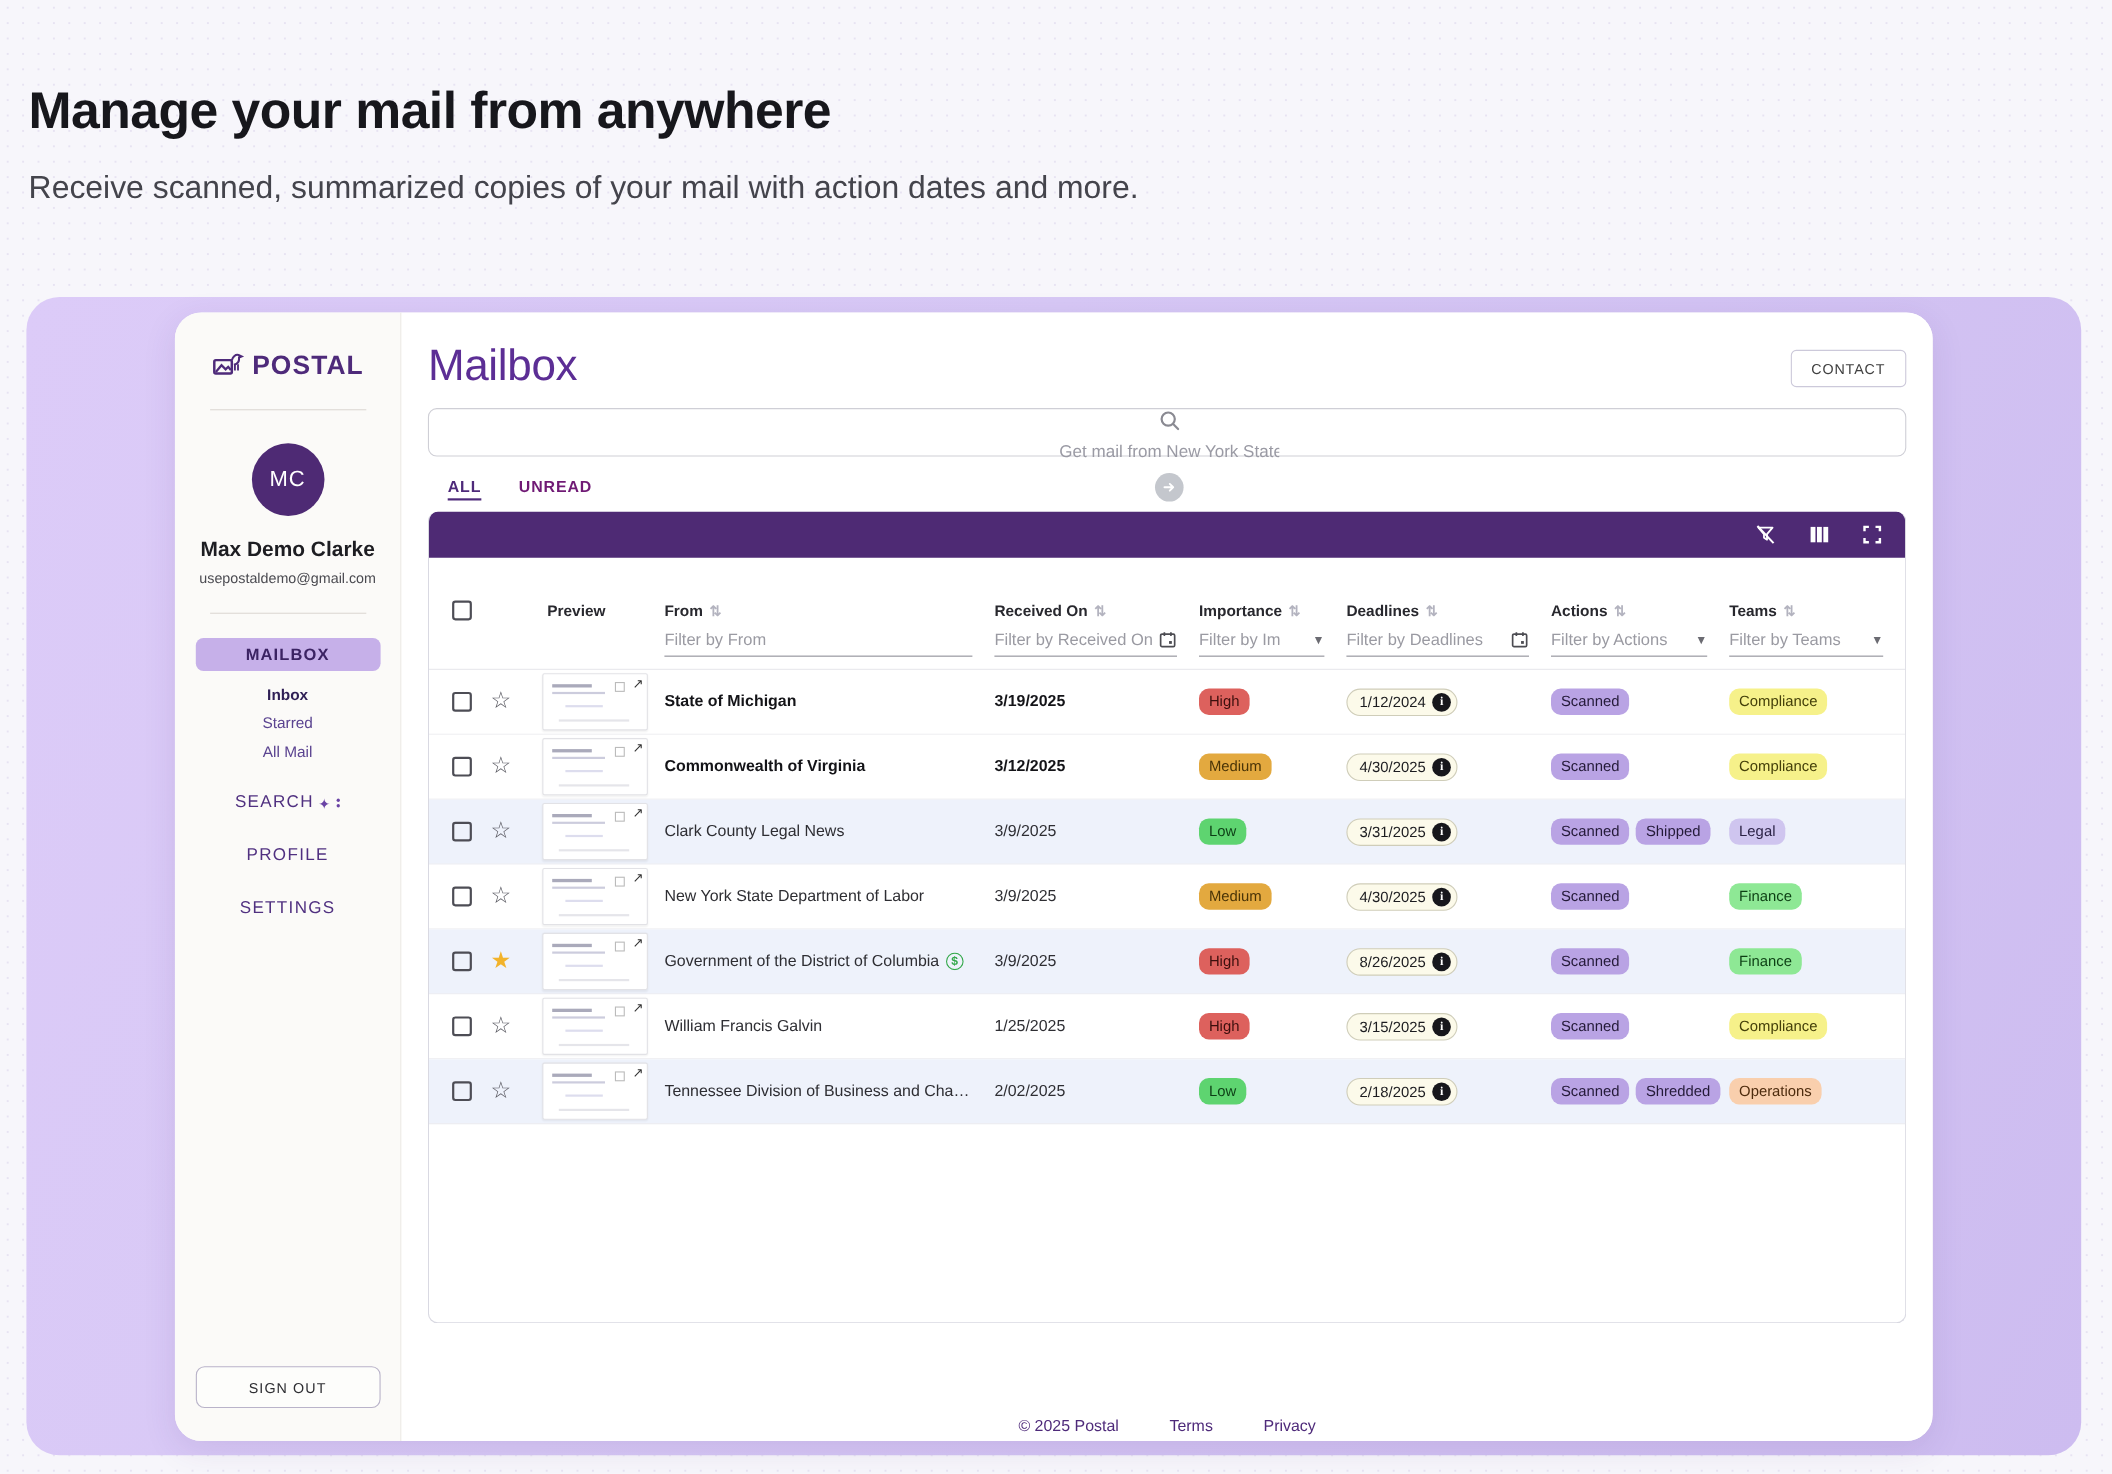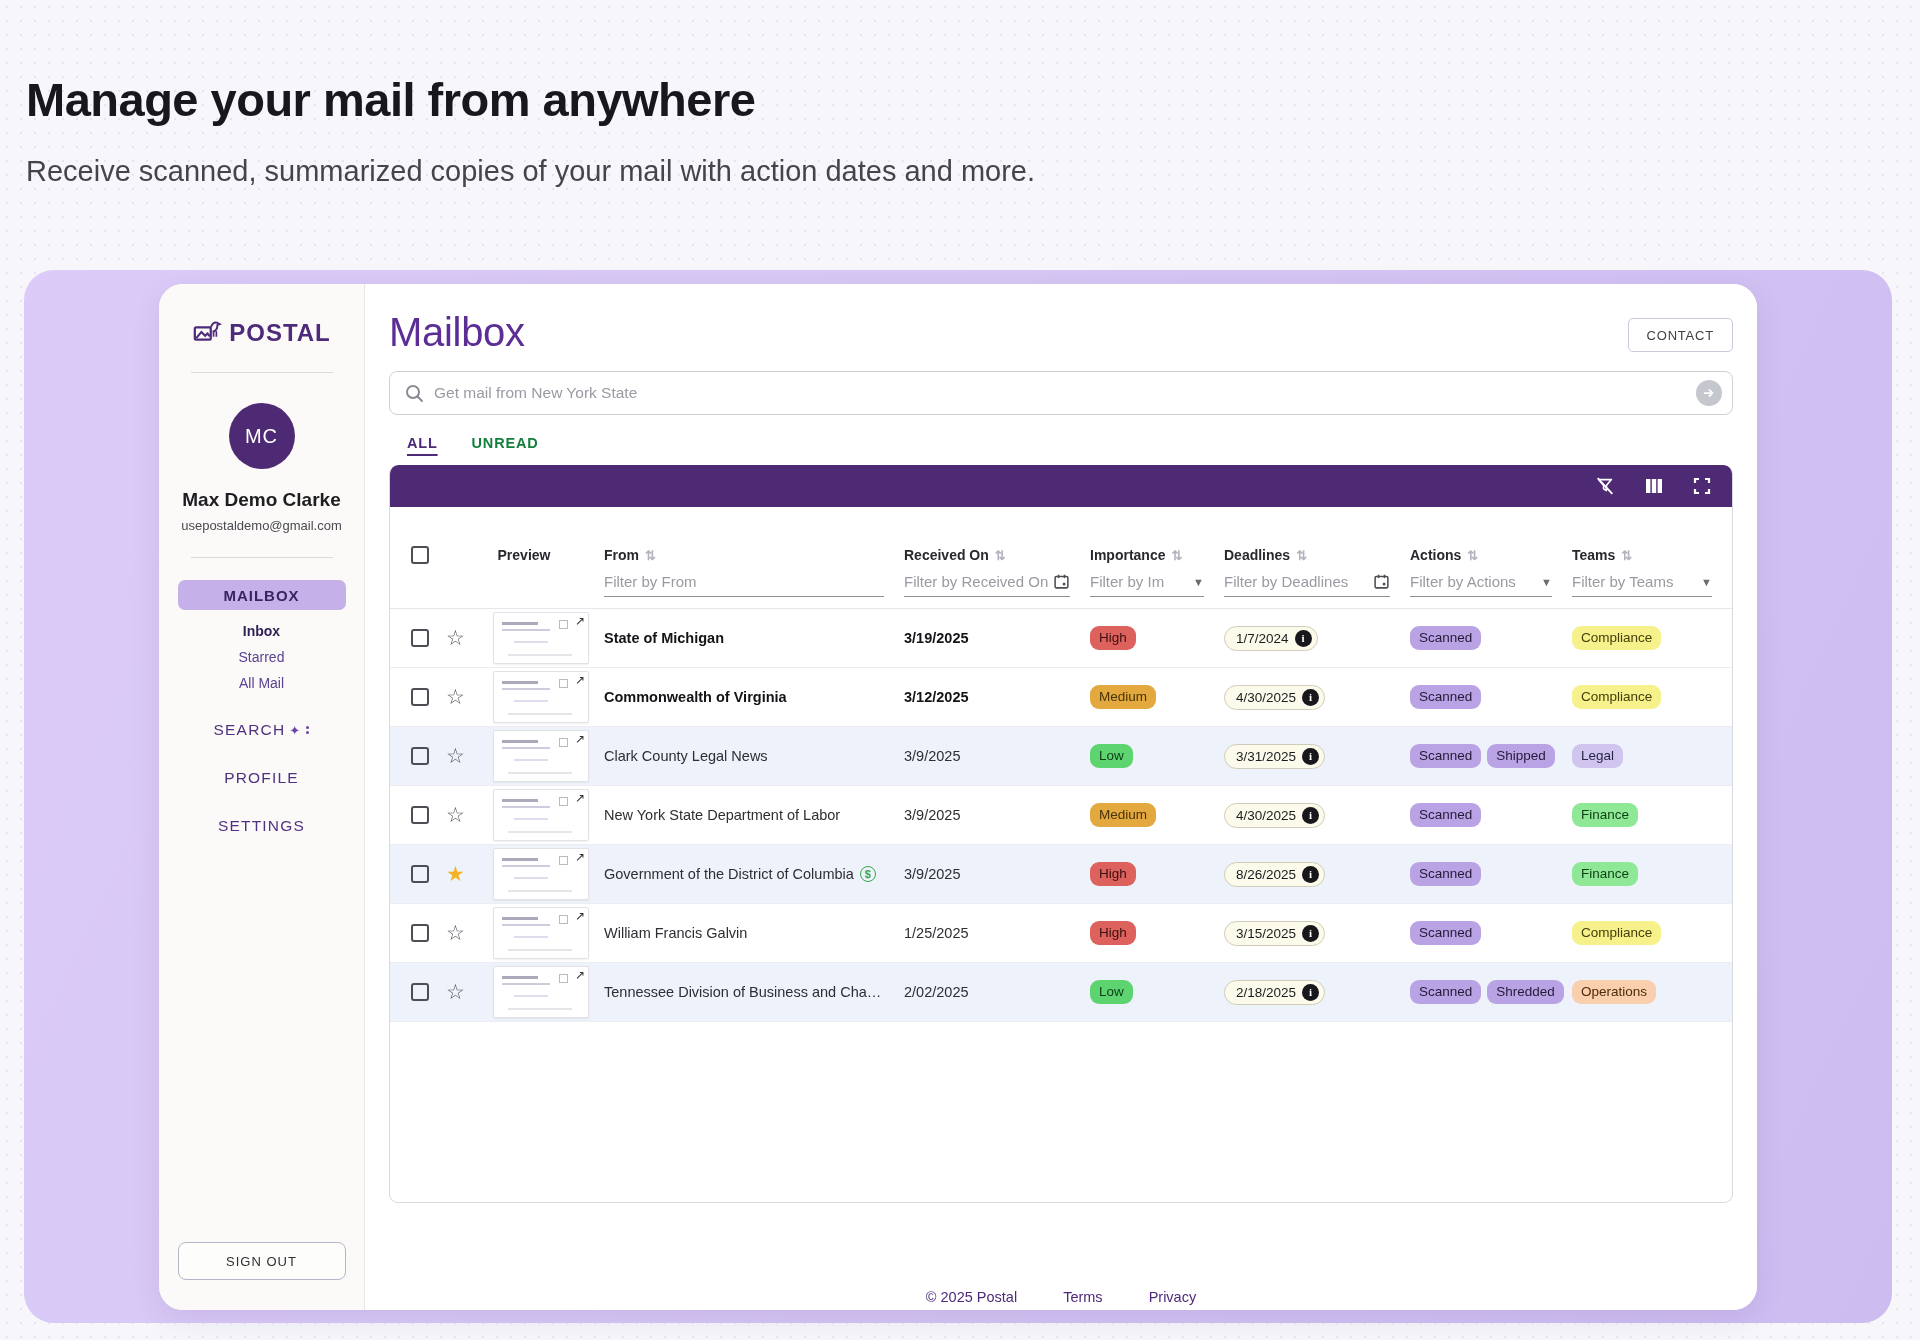--- a/index.html
+++ b/index.html
@@ -70,31 +70,31 @@
   .main { flex:1; display:flex; flex-direction:column; padding:26px 24px 0 24px; background:#fff; }
   .main-head { display:flex; align-items:flex-start; justify-content:space-between; }
   .page-title { font-size:40px; font-weight:500; color:#5c2e95; letter-spacing:-0.3px; }
   .contact-btn {
     margin-top:8px; height:34px; padding:0 18px; background:#fff; border:1px solid #ccc9da;
     border-radius:5px; color:#404040; font-size:13px; letter-spacing:0.8px; font-weight:500;
     cursor:pointer; font-family:"Liberation Sans", sans-serif;
   }
   .searchbar {
     margin-top:16px; height:44px; border:1px solid #cfcfd6; border-radius:8px; background:#fff;
-    display:flex; align-items:center; padding:0 10px 0 14px; gap:10px;
+    display:flex; align-items:center; padding:0 10px 0 14px; gap:10px;flex-direction:column;
   }
   .searchbar input {
     flex:1; border:none; outline:none; font-size:15.5px; color:#33333a; background:transparent;
     font-family:"Liberation Sans", sans-serif;
   }
   .searchbar input::placeholder { color:#9a9aa4; }
   .go-btn { width:26px; height:26px; border-radius:50%; background:#c4c7cd; border:none;
     display:flex; align-items:center; justify-content:center; cursor:pointer; flex:0 0 26px; }
   .tabs { margin-top:20px; display:flex; gap:34px; padding-left:18px; }
-  .tab { font-size:14.5px; font-weight:600; letter-spacing:0.8px; color:#15803d; cursor:pointer; }
+  .tab { font-size:14.5px; font-weight:600; letter-spacing:0.8px; color:#701a75; cursor:pointer; }
   .tab.active { color:#4e2a7a; text-decoration:underline; text-underline-offset:6px;
     text-decoration-thickness:1.5px; }
 
   
   .table-frame { margin-top:14px; height:738px; border-radius:9px; display:flex; flex-direction:column;
     border:1px solid #d9d9e2; border-top:none; overflow:hidden; background:#fff; }
   .toolbar { height:42px; flex:0 0 42px; background:#4e2a74; border-radius:8px 8px 0 0;
     display:flex; align-items:center; justify-content:flex-end; gap:28px; padding-right:20px; }
   .tool-icon { cursor:pointer; display:flex; }
 
@@ -354,21 +354,21 @@
       </div>
     </div>
     <div class="row-from cell-pad">
       <span class="row-from-text">State of Michigan</span>
 
     </div>
     <div class="row-received">3/19/2025</div>
     <div><span class="chip imp-high">High</span></div>
     <div>
       <span class="deadline-chip">
-        <span>1/7/2024</span>
+        <span>1/12/2024</span>
         <span class="info-icon">i</span>
       </span>
     </div>
     <div class="actions-cell">
                   <span class="chip action-chip">Scanned</span>
                 </div>
     <div><span class="chip team-compliance">Compliance</span></div>
   </div>
               <div class="grid row unread">
     <div>

